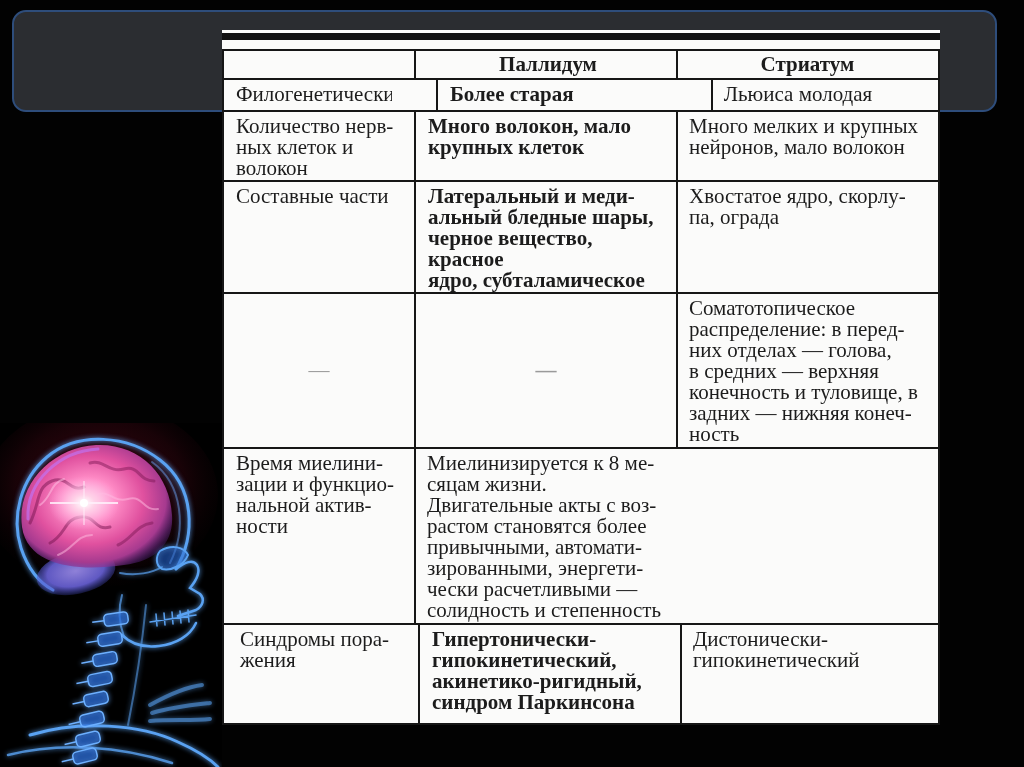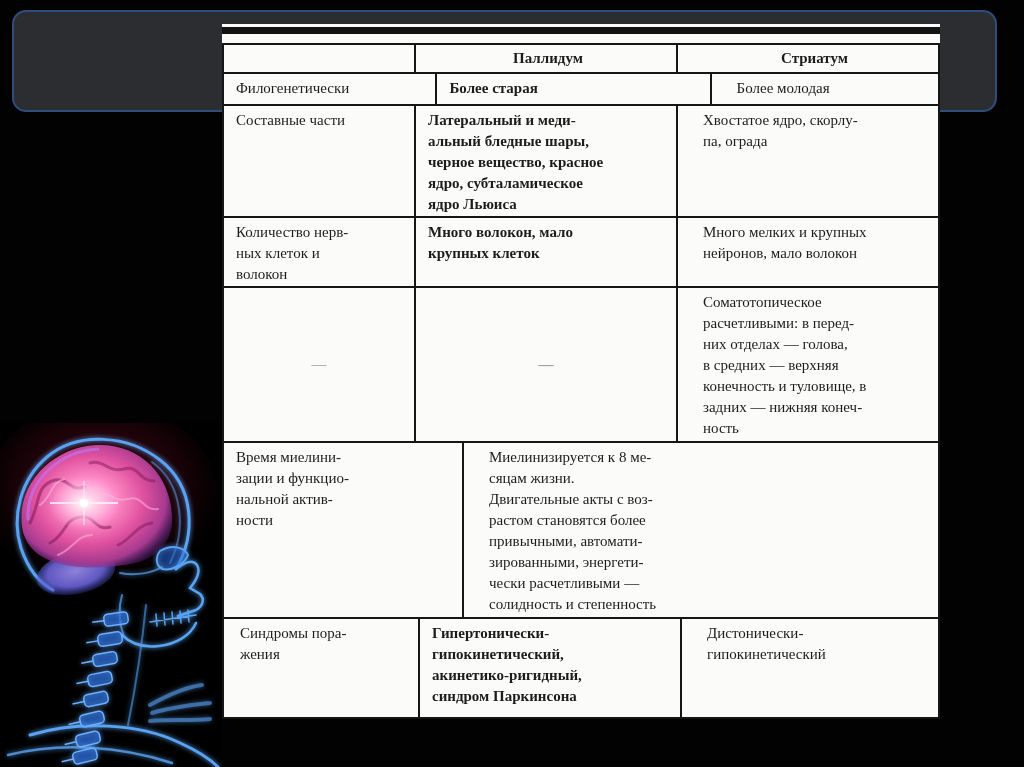--- a/index.html
+++ b/index.html
@@ -2,40 +2,40 @@
 <html><head>
 <meta charset="utf-8">
 <style>
   html,body{margin:0;padding:0;background:#000;}
   .slide{position:relative;width:1024px;height:767px;background:#020202;overflow:hidden;
          font-family:"Liberation Serif","DejaVu Serif",serif;}
   
   .title-box{position:absolute;left:12px;top:10px;width:981px;height:98px;
              background:#2b2d31;border:2px solid #2e4d7b;border-radius:14px;}
   
-  .table-wrap{position:absolute;left:222px;top:24px;width:718px;background:#fbfbfa;
-              color:#1c1c1c;font-size:15px;line-height:21px;}
+  .table-wrap{position:absolute;left:222px;top:30px;width:718px;background:#fbfbfa;
+              color:#1c1c1c;font-size:21px;line-height:21px;}
   .top-white{height:3px;background:#fbfbfa;}
   .top-bar{height:7px;background:#121212;}
   .top-gap{height:9px;background:#fbfbfa;}
   .grid{border:2px solid #161616;}
   .tr{display:flex;box-sizing:border-box;}
   .tr + .tr{border-top:2px solid #161616;}
   .td{box-sizing:border-box;overflow:hidden;white-space:pre-line;
       padding:4px 8px 2px 12px;}
   .c1{width:190px;}
   .c2{width:262px;border-left:2px solid #161616;font-weight:bold;}
-  .c3{width:258px;border-left:2px solid #161616;padding-left:25px;}
+  .c3{width:258px;border-left:2px solid #161616;padding-left:11px;}
   .th{font-weight:bold;text-align:center;padding-top:3px;}
   .r-h{height:27px;}
   .r0{height:32px;gap:44px;}
   .r1{height:112px;}
   .r2{height:70px;}
   .r3{height:155px;}
-  .r4{height:176px;gap:48px;}
+  .r4{height:176px;}
   .r5{height:100px;justify-content:flex-end;}
   .dash-cell{display:flex;align-items:center;justify-content:center;
              color:#9a9a9a;padding:0;}
   
   .brain{position:absolute;left:0;top:423px;width:222px;height:344px;margin:0;}
 </style>
 </head>
 <body>
 
 <div class="slide">
@@ -50,49 +50,49 @@
 
       <div class="tr r-h">
         <div class="td c1 th"></div>
         <div class="td c2 th">Паллидум</div>
         <div class="td c3 th">Стриатум</div>
       </div>
 
       <div class="tr r0">
         <div class="td c1">Филогенетически</div>
         <div class="td c2">Более старая</div>
-        <div class="td c3">Более молодая</div>
+        <div class="td c3">Льюиса молодая</div>
+      </div>
+
+      <div class="tr r2">
+        <div class="td c1">Количество нерв-
+ных клеток и
+волокон</div>
+        <div class="td c2">Много волокон, мало
+крупных клеток</div>
+        <div class="td c3">Много мелких и крупных
+нейронов, мало волокон</div>
       </div>
 
       <div class="tr r1">
         <div class="td c1">Составные части</div>
         <div class="td c2">Латеральный и меди-
 альный бледные шары,
 черное вещество, красное
 ядро, субталамическое
 ядро Льюиса</div>
         <div class="td c3">Хвостатое ядро, скорлу-
 па, ограда</div>
       </div>
 
-      <div class="tr r2">
-        <div class="td c1">Количество нерв-
-ных клеток и
-волокон</div>
-        <div class="td c2">Много волокон, мало
-крупных клеток</div>
-        <div class="td c3">Много мелких и крупных
-нейронов, мало волокон</div>
-      </div>
-
       <div class="tr r3">
         <div class="td c1 dash-cell">—</div>
         <div class="td c2 dash-cell">—</div>
         <div class="td c3">Соматотопическое
-расчетливыми: в перед-
+распределение: в перед-
 них отделах — голова,
 в средних — верхняя
 конечность и туловище, в
 задних — нижняя конеч-
 ность</div>
       </div>
 
       <div class="tr r4">
         <div class="td c1">Время миелини-
 зации и функцио-

